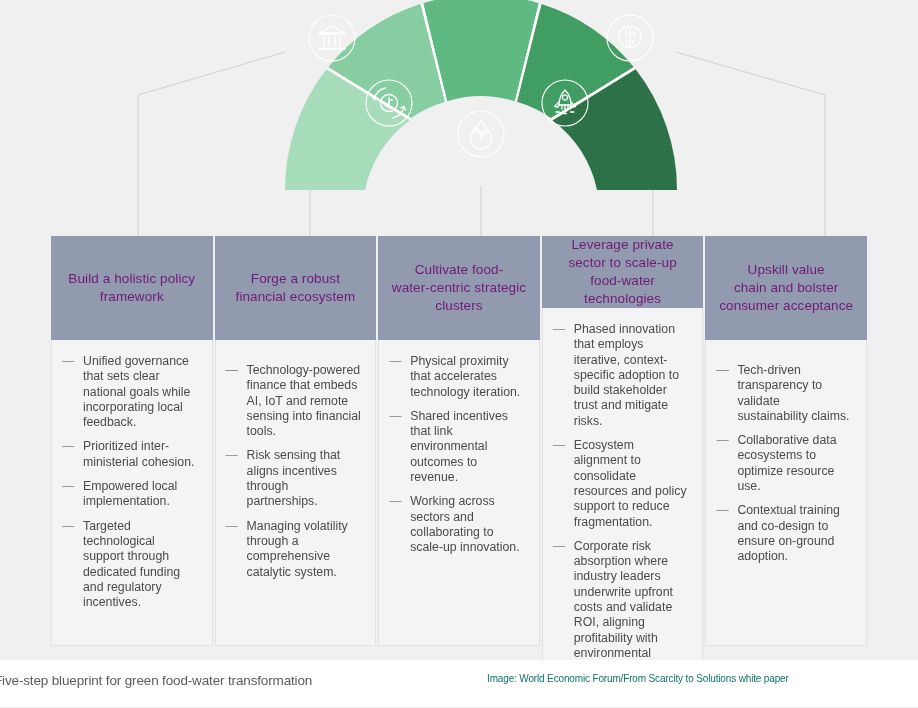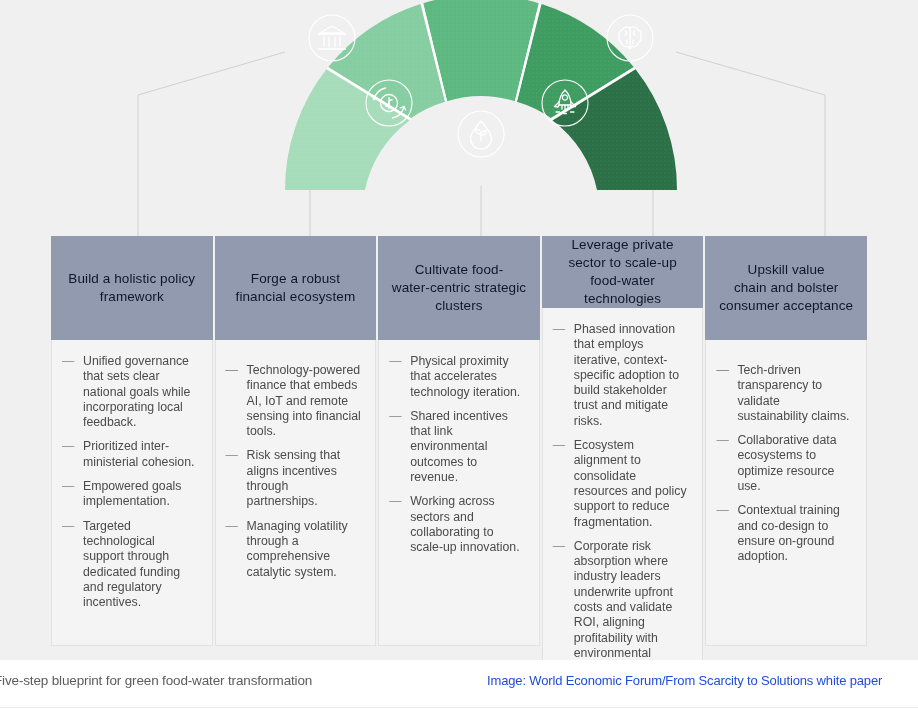--- a/index.html
+++ b/index.html
@@ -31,21 +31,21 @@
     gap:2px;
   }
   .column{
     flex:1 1 0;
     display:flex;flex-direction:column;
     min-width:0;
   }
   .col-header{
     height:104px;
     background:#929aaf;
-    color:#0f172a;
+    color:#701a75;
     display:flex;align-items:center;justify-content:center;
     text-align:center;
     font-size:13.5px;
     line-height:18px;
     padding:0 12px;
     box-sizing:border-box;
     letter-spacing:.1px;
   }
   .col-body{
     flex:1 1 auto;
@@ -83,21 +83,21 @@
   }
   #caption-left{
     position:absolute;left:-6px;top:13px;
     font-size:13.5px;color:#5c5c5c;
     font-family:"Liberation Sans", sans-serif;
     white-space:nowrap;
     letter-spacing:-.15px;
   }
   #caption-right{
     position:absolute;left:487px;top:13px;
-    font-size:13px;color:#1d4ed8;
+    font-size:10px;color:#0f766e;
     white-space:nowrap;
     letter-spacing:-.15px;
   }
 </style>
 </head>
 <body>
 
 <div id="infographic">
 
   <svg id="connector-wrap" viewBox="0 0 918 250" width="918" height="250">
@@ -203,21 +203,21 @@
 
   <div id="columns">
       <div class="column">
         <div class="col-header">
           <span>Build a holistic policy<br>framework</span>
         </div>
         <div class="col-body">
           <ul class="bullet-list">
             <li class="bullet-item"><span class="bullet-dash">—</span><span>Unified governance that sets clear national goals while incorporating local feedback.</span></li>
             <li class="bullet-item"><span class="bullet-dash">—</span><span>Prioritized inter-ministerial cohesion.</span></li>
-            <li class="bullet-item"><span class="bullet-dash">—</span><span>Empowered goals implementation.</span></li>
+            <li class="bullet-item"><span class="bullet-dash">—</span><span>Empowered local implementation.</span></li>
             <li class="bullet-item"><span class="bullet-dash">—</span><span>Targeted technological support through dedicated funding and regulatory incentives.</span></li>
           </ul>
         </div>
       </div>
       <div class="column">
         <div class="col-header">
           <span>Forge a robust<br>financial ecosystem</span>
         </div>
         <div class="col-body">
           <ul class="bullet-list">

